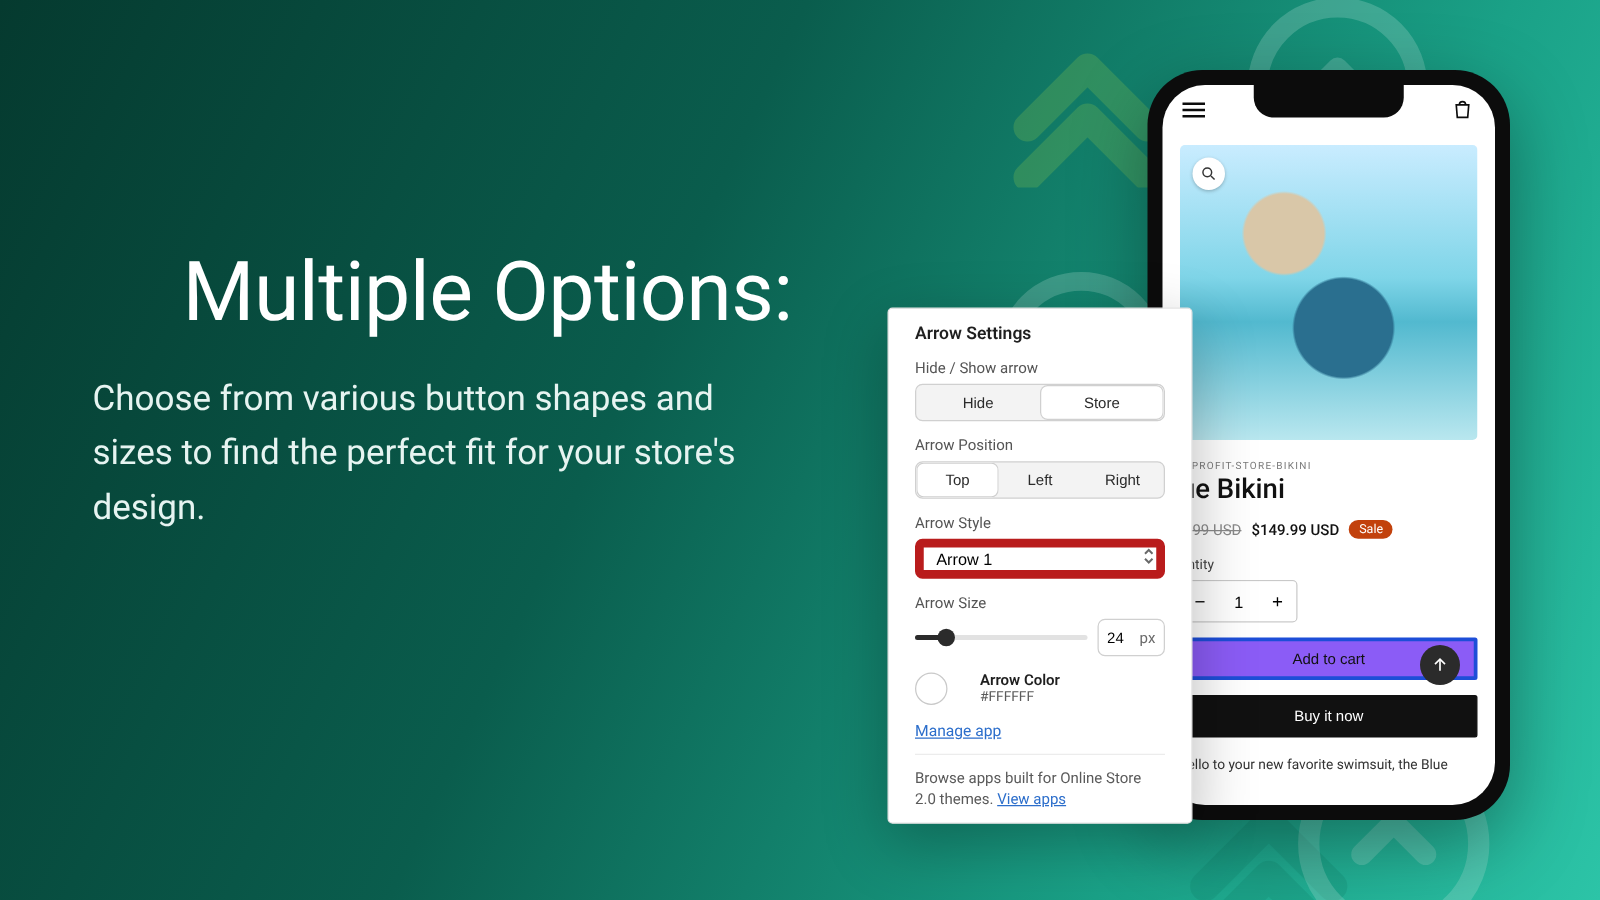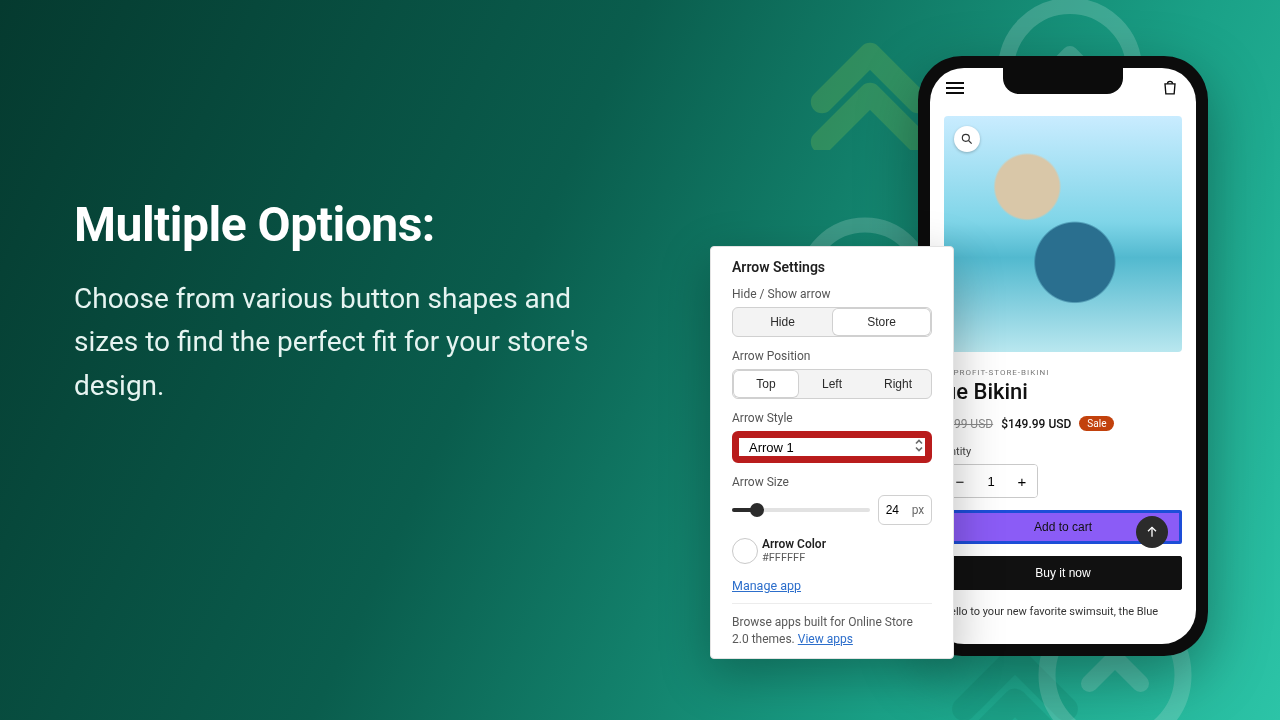--- a/index.html
+++ b/index.html
@@ -8,21 +8,21 @@
     position: relative;
     width: 1280px; height: 720px;
     background: linear-gradient(115deg, #053a2f 0%, #0a5d4d 40%, #1aa187 75%, #2cc4a7 100%);
   }
   
   .deco { position: absolute; opacity: 0.22; pointer-events: none; }
   .chev svg, .circ-arrow svg { display: block; }
 
   
   .copy { position: absolute; left: 74px; top: 196px; width: 560px; color: #ffffff; }
-  .copy h1 { font-size: 48px; font-weight: 700; letter-spacing: -0.5px; }
+  .copy h1 { font-size: 66px; font-weight: 400; letter-spacing: -0.5px; text-align: right; }
   .copy p  { margin-top: 24px; font-size: 28px; line-height: 1.55; font-weight: 400; color: #e6f4f1; }
 
   
   .phone {
     position: absolute; right: 72px; top: 56px;
     width: 290px; height: 600px;
     background: #0c0c0c; border-radius: 44px;
     padding: 12px;
     box-shadow: 0 20px 60px rgba(0,0,0,0.35);
   }
@@ -100,21 +100,21 @@
   .sel .caret { position:absolute; right:8px; top:50%; transform:translateY(-50%); pointer-events:none; }
 
   .sizer { display:flex; align-items:center; gap:8px; }
   .track { position:relative; flex:1; height:4px; background:#e2e2e2; border-radius:2px; }
   .track .fill { position:absolute; left:0; top:0; bottom:0; width:18%; background:#2b2b2b; border-radius:2px; }
   .track .knob { position:absolute; left:18%; top:50%; transform:translate(-50%,-50%); width:14px; height:14px; border-radius:50%; background:#2b2b2b; }
   .pxbox { width:54px; height:30px; border:1px solid #d0d0d0; border-radius:6px; display:flex; align-items:center; justify-content:center; gap:4px; font-size:12px; }
   .pxbox input { width:22px; border:none; font-size:12px; }
   .pxbox span { color:#6a6a6a; }
 
-  .colorrow { display:flex; align-items:center; gap:4px; margin-top:12px; }
+  .colorrow { display:flex; align-items:center; gap:26px; margin-top:12px; }
   .swatch { width:26px; height:26px; border-radius:50%; border:1px solid #c9c9c9; background:#ffffff; }
   .clbl { font-size:12px; font-weight:600; color:#1f1f1f; }
   .chex { font-size:11px; color:#5a5a5a; }
 
   .manage { display:inline-block; margin-top:14px; color:#2c6ecb; font-size:12.5px; text-decoration:underline; cursor:pointer; }
 
   .browse { margin-top:10px; padding-top:10px; border-top:1px solid #ececec; font-size:12px; color:#5a5a5a; line-height:1.4; }
   .browse a { color:#2c6ecb; text-decoration:underline; }
 </style>
 </head>

